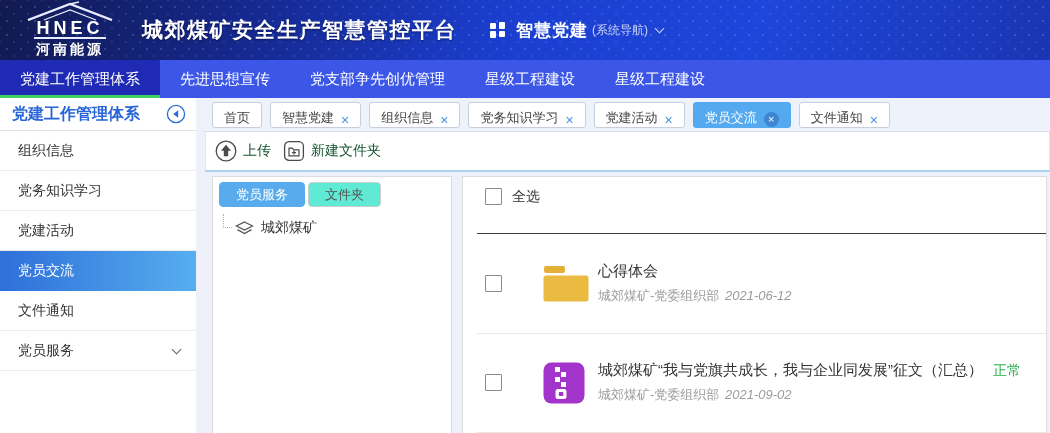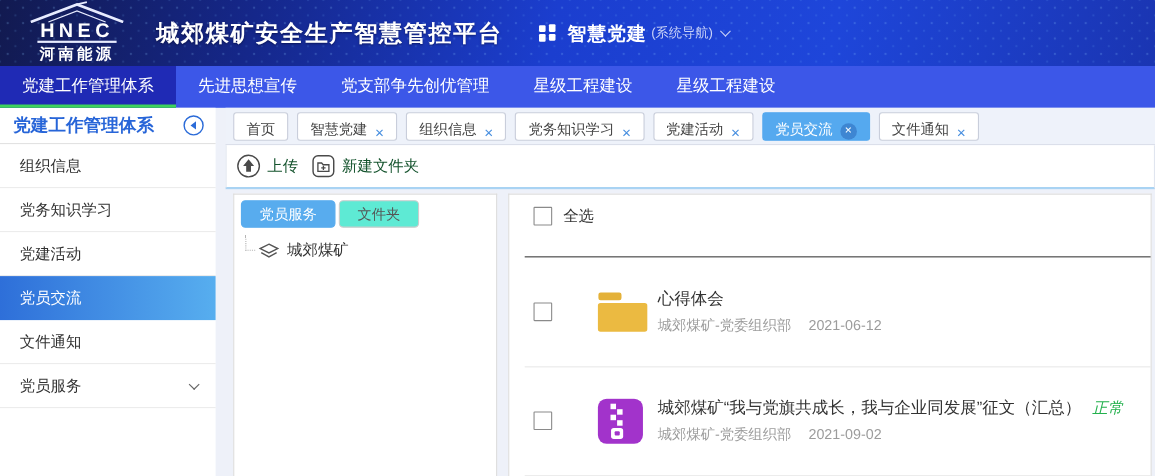--- a/index.html
+++ b/index.html
@@ -122,23 +122,23 @@
     width:17px; height:17px; border:1px solid #8a8a8a; background:#fff; border-radius:1px;
     cursor:pointer; flex:0 0 17px;
   }
   .divider-dark { height:1px; background:#3c3c3c; margin-left:14px; }
   .divider-light { height:1px; background:#e8e8e8; margin-left:14px; }
   .file-row { height:70px; display:flex; align-items:center; padding-left:22px; }
   .file-icon-wrap { width:48px; margin-left:41px; display:flex; justify-content:flex-start; }
   .file-text { margin-left:7px; min-width:0; }
   .file-title-row { display:flex; align-items:center; }
   .file-title { font-size:15px; color:#333; cursor:pointer; white-space:nowrap; }
-  .status-badge { color:#23b14d; font-size:14px; margin-left:10px;font-style:italic; }
+  .status-badge { color:#23b14d; font-size:14px; margin-left:10px; }
   .file-meta { margin-top:6px; font-size:13px; color:#9c9c9c; }
-  .file-meta .meta-date { margin-left:12px; }
+  .file-meta .meta-date { margin-left:2px;font-style:italic; }
 </style>
 </head>
 <body>
 
 <div class="app">
 
   <div class="header">
     <div class="logo">
       <svg width="96" height="20" viewBox="0 0 96 20">
         <polyline points="6,19 48,3 90,19" fill="none" stroke="#e8ecff" stroke-width="2.4"></polyline>

